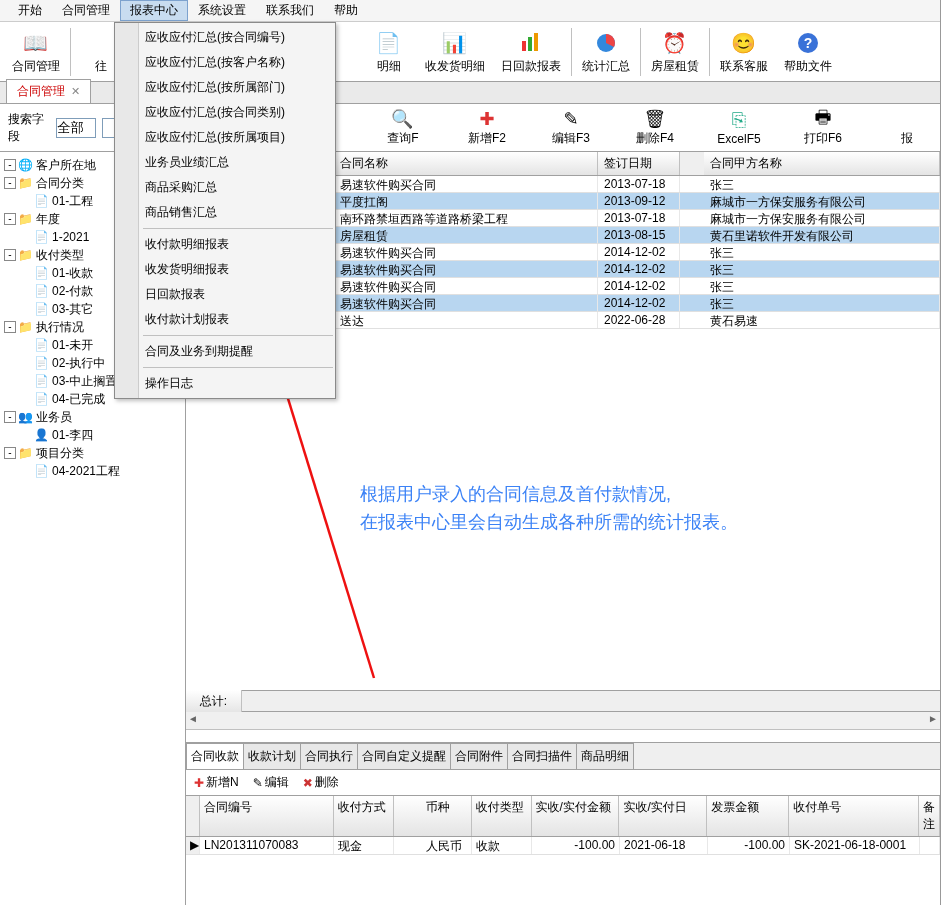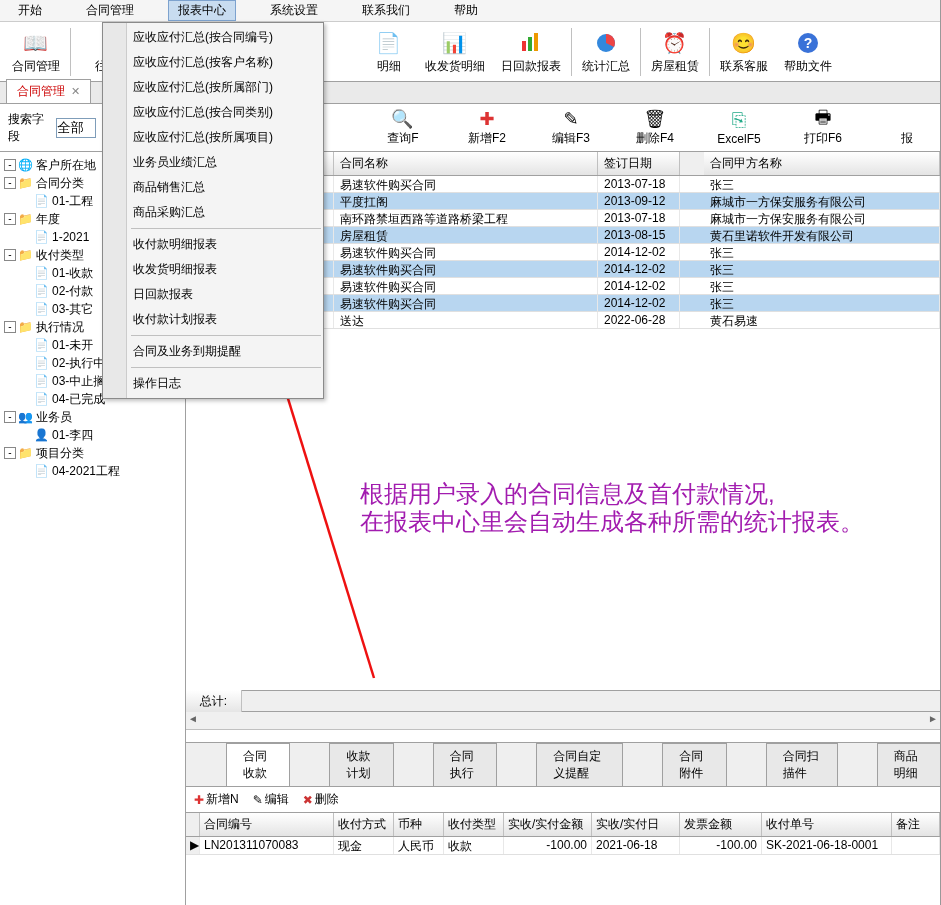--- a/index.html
+++ b/index.html
@@ -1,17 +1,17 @@
 <!DOCTYPE html>
 <html><head>
 <meta charset="utf-8">
 <style>
 * { box-sizing: border-box; margin: 0; padding: 0; font-family: "Microsoft YaHei", SimSun, Arial, sans-serif; }
 body { width: 941px; height: 905px; background: #fff; font-size: 12px; color: #000; position: relative; overflow: hidden; border-right:1px solid #999;}
-.menubar { height: 22px; background: #f5f5f5; display: flex; align-items: center; padding-left: 8px; border-bottom:1px solid #ccc;gap:24px;}
+.menubar { height: 22px; background: #f5f5f5; display: flex; align-items: center; padding-left: 8px; border-bottom:1px solid #ccc;}
 .menubar .mi { padding: 2px 10px; cursor: default; }
 .menubar .mi.active { background: #c8dcf0; border:1px solid #7da2ce; padding:1px 9px;}
 .boldtool { height: 60px; border-bottom: 1px solid #a0a0a0; display:flex; align-items:center; padding:4px 4px;}
 .boldtool .tbtn { display:flex; flex-direction:column; align-items:center; justify-content:center; padding:2px 8px; min-width:56px; height:52px; text-align:center;}
 .boldtool .sep { width:1px; height:48px; background:#c0c0c0; margin:0 2px;}
 .boldtool .ico { width:28px; height:28px; display:flex; align-items:center; justify-content:center; font-size:20px;}
 .boldtool .lbl { font-size:12px; margin-top:1px; white-space:nowrap;}
 .tabstrip { height:22px; background:#eaeaea; display:flex; align-items:flex-end; padding-left:6px; border-bottom:1px solid #a0a0a0;}
 .tabstrip .tab { background:#fff; border:1px solid #a0a0a0; border-bottom:none; padding:3px 10px; font-size:12px; color:#c00; display:flex; align-items:center;}
 .tabstrip .tab .x { margin-left:6px; color:#888; font-size:11px;}
@@ -28,38 +28,38 @@
 .tree .sp0{padding-left:2px;} .tree .sp1{padding-left:18px;}
 .tree .nic { width:16px; height:14px; margin-right:2px; display:inline-flex; align-items:center; justify-content:center;}
 .main { position:absolute; left:186px; right:0; top:152px; bottom:0; display:flex; flex-direction:column;justify-content:space-between;}
 .gridhead { display:flex; background:#efefef; border-bottom:1px solid #a0a0a0;}
 .gridhead .gh { border-right:1px solid #c0c0c0; padding:3px 6px; background:linear-gradient(#fff,#e4e4e4);}
 .gridbody { flex:0 0 auto;}
 .gridbody .row { display:flex; border-bottom:1px solid #e0e0e0; height:17px;}
 .gridbody .row.sel { background:#b8d6f0;}
 .gridbody .cell { border-right:1px solid #e8e8e8; padding:1px 6px; overflow:hidden; white-space:nowrap;}
 .c1{width:148px;} .c2{width:264px;} .c3{width:82px;} .c4{flex:1;margin-left:24px;}
-.annot { position:absolute; left:360px; top:480px; width:520px; color:#a21caf; font-size:24px; line-height:28px;}
+.annot { position:absolute; left:360px; top:480px; width:520px; color:#3b82f6; font-size:18px; line-height:28px;}
 .total { display:flex; align-items:center; border-top:1px solid #a0a0a0; border-bottom:1px solid #a0a0a0; background:#efefef; height:22px;}
 .total .tlbl{ width:56px; background:linear-gradient(#fff,#e4e4e4); border-right:1px solid #c0c0c0; text-align:center; padding:3px 0;}
 .scroll-h { height:18px; background:#f0f0f0; border-bottom:1px solid #c0c0c0; position:relative;}
 .scroll-h::before{content:"◄"; position:absolute; left:2px; top:1px; font-size:10px; color:#666;}
 .scroll-h::after{content:"►"; position:absolute; right:2px; top:1px; font-size:10px; color:#666;}
 .btabs { display:flex; border-bottom:1px solid #a0a0a0; border-top:1px solid #a0a0a0; background:#efefef;}
-.btabs .bt { border:1px solid #a0a0a0; border-bottom:none; background:#fff; padding:4px 16px; margin-right:-1px;margin-left:40px;}
+.btabs .bt { border:1px solid #a0a0a0; border-bottom:none; background:#fff; padding:4px 4px; margin-right:-1px;}
 .btabs .bt.inact{ background:#e8e8e8;}
 .btoolbar { display:flex; align-items:center; padding:4px 8px; border-bottom:1px solid #a0a0a0;}
 .btoolbar .bb { display:flex; align-items:center; margin-right:14px;}
 .btoolbar .bb .ic{ margin-right:2px;}
 .bgridhead{ display:flex; background:linear-gradient(#fff,#e4e4e4); border-bottom:1px solid #a0a0a0;}
 .bgridhead .bh{ border-right:1px solid #c0c0c0; padding:3px 4px;}
 .bgridbody .brow{ display:flex; height:18px; border-bottom:1px solid #e0e0e0;}
 .bgridbody .bcell{ border-right:1px solid #e8e8e8; padding:1px 4px; overflow:hidden; white-space:nowrap;}
-.bC0{width:14px; background:#efefef;} .bC1{width:134px;} .bC2{width:60px;} .bC3{width:50px;} .bC4{width:60px;} .bC5{width:88px; text-align:right;} .bC6{width:88px;} .bC7{width:82px; text-align:right;} .bC8{width:130px;} .bC9{flex:1;}
-.dropdown { position:absolute; left:102px; top:22px; width:222px; background:#f4f4f4; border:1px solid #8a8a8a; box-shadow:2px 2px 4px rgba(0,0,0,0.25); padding:2px 0; z-index:100;}
+.bC0{width:14px; background:#efefef;} .bC1{width:134px;} .bC2{width:60px;} .bC3{width:50px;margin-left:28px;} .bC4{width:60px;} .bC5{width:88px; text-align:right;} .bC6{width:88px;} .bC7{width:82px; text-align:right;} .bC8{width:130px;} .bC9{flex:1;}
+.dropdown { position:absolute; left:114px; top:22px; width:222px; background:#f4f4f4; border:1px solid #8a8a8a; box-shadow:2px 2px 4px rgba(0,0,0,0.25); padding:2px 0; z-index:100;}
 .dropdown .ddband{ position:absolute; left:0; top:0; bottom:0; width:24px; background:#e8e8e8; border-right:1px solid #ccc;}
 .dropdown .di { position:relative; padding:4px 10px 4px 30px; }
 .dropdown .divd { height:1px; background:#c0c0c0; margin:3px 2px 3px 28px;}
 .arrow-svg{ position:absolute; left:244px; top:278px; z-index:50; pointer-events:none;}
 .spacer-mid{ flex:1; min-height:10px;}
 svg.ic24{width:24px;height:24px;}
 </style>
 </head>
 <body>
 
@@ -410,22 +410,22 @@
 
 <div class="dropdown">
   <div class="ddband"></div>
   <div id="dd">
       <div class="di">应收应付汇总(按合同编号)</div>
       <div class="di">应收应付汇总(按客户名称)</div>
       <div class="di">应收应付汇总(按所属部门)</div>
       <div class="di">应收应付汇总(按合同类别)</div>
       <div class="di">应收应付汇总(按所属项目)</div>
       <div class="di">业务员业绩汇总</div>
+      <div class="di">商品采购汇总</div>
       <div class="di">商品销售汇总</div>
-      <div class="di">商品采购汇总</div>
       <div class="divd"></div>
       <div class="di">收付款明细报表</div>
       <div class="di">收发货明细报表</div>
       <div class="di">日回款报表</div>
       <div class="di">收付款计划报表</div>
       <div class="divd"></div>
       <div class="di">合同及业务到期提醒</div>
       <div class="divd"></div>
       <div class="di">操作日志</div>
     </div>

